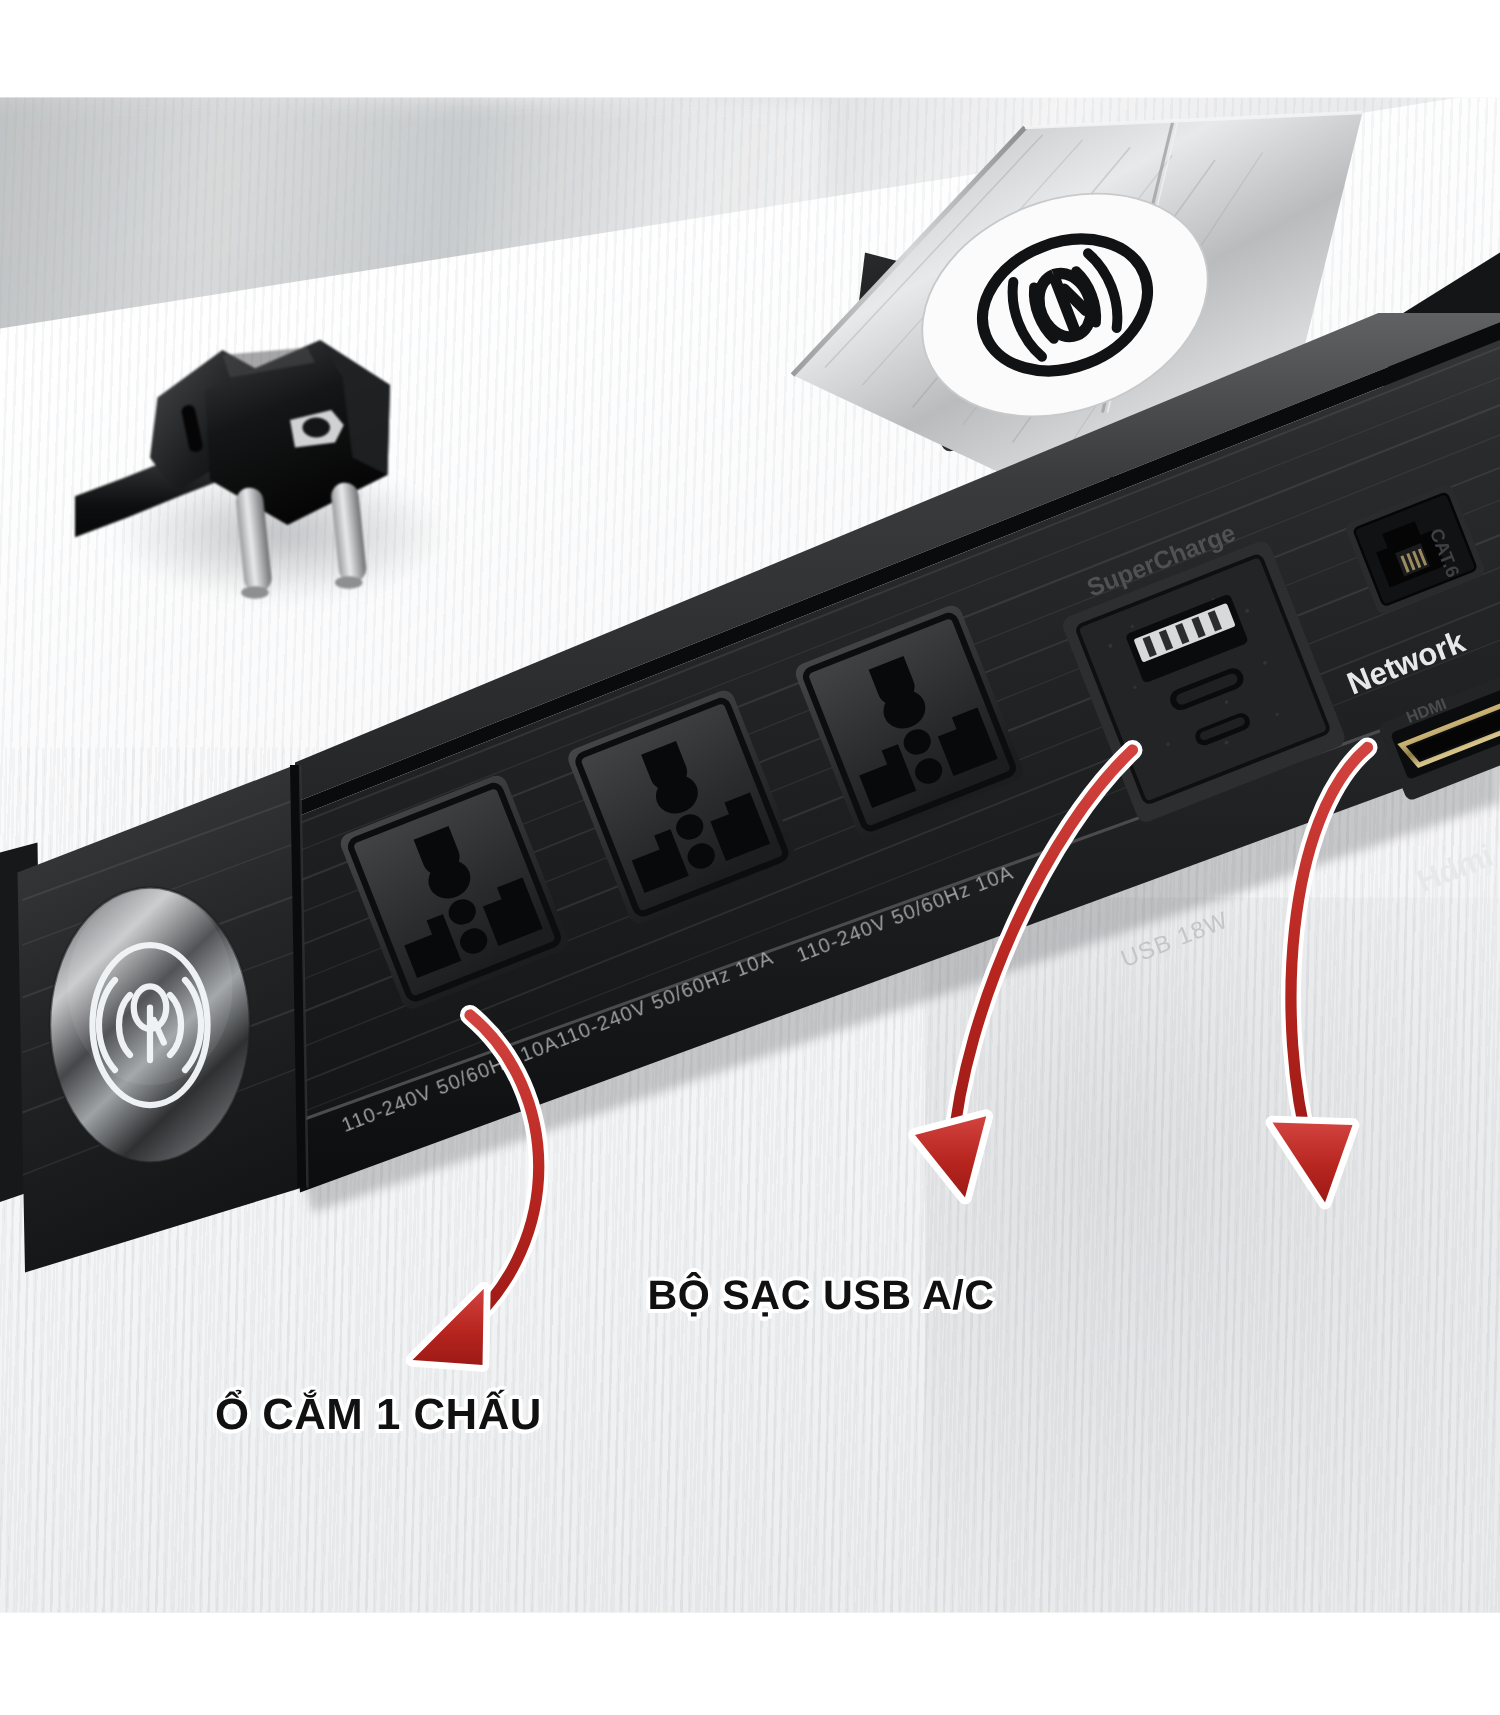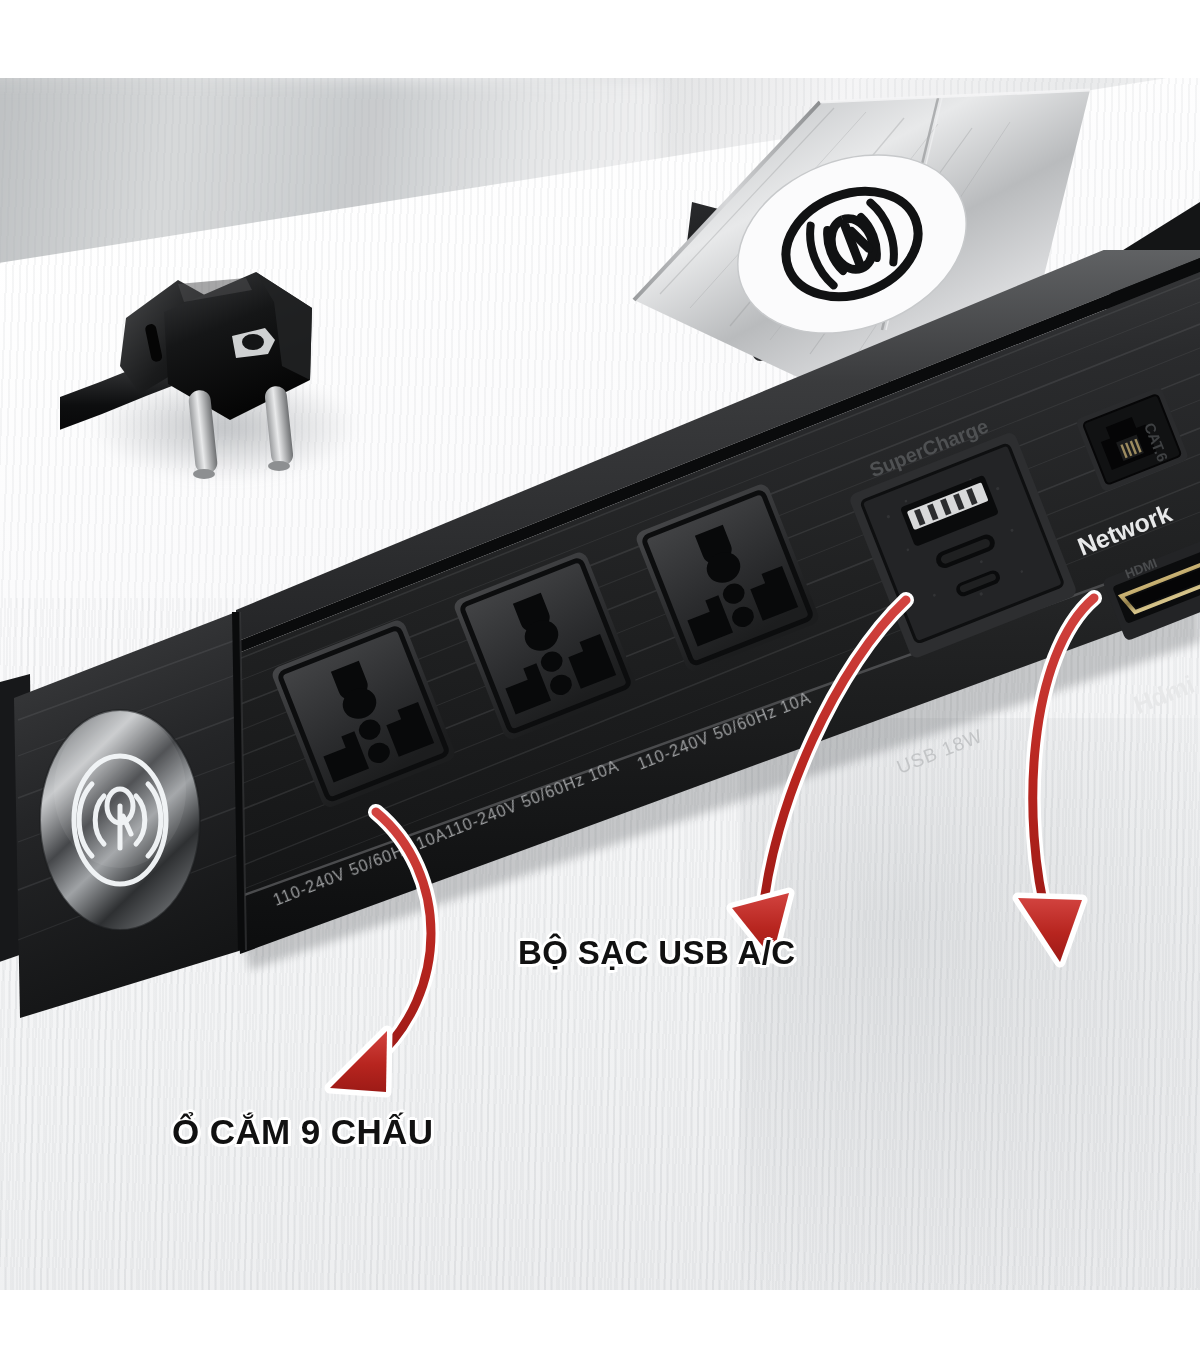--- a/index.html
+++ b/index.html
@@ -47,21 +47,21 @@
   .arrows{position:absolute;left:0;top:0;width:1200px;height:1372px;pointer-events:none;}
 
   
   .callout{position:absolute;font-family:"Liberation Sans",sans-serif;font-weight:bold;
      color:#111;letter-spacing:.4px;white-space:nowrap;
      text-shadow:
         -2px -2px 0 #fff, 2px -2px 0 #fff, -2px 2px 0 #fff, 2px 2px 0 #fff,
         -3px 0 0 #fff, 3px 0 0 #fff, 0 -3px 0 #fff, 0 3px 0 #fff,
         -2px 3px 0 #fff, 3px 2px 0 #fff;}
   #lbl-socket{left:172px;top:1112px;font-size:35px;}
-  #lbl-usb{left:518px;top:934px;font-size:33px;}
+  #lbl-usb{left:518px;top:1017px;font-size:33px;}
   #lbl-lan{left:888px;top:975px;font-size:33px;}
 </style>
 </head>
 <body>
 
 <div id="stage">
 
   <div class="photo">
     <div class="bg-blur"></div>
     <div class="desk"></div>
@@ -418,16 +418,16 @@
     </g>
 
     <g>
       <path d="M1094 598 C 1028 654, 1020 820, 1048 922" fill="none" stroke="#ffffff" stroke-width="16" stroke-linecap="round"></path>
       <path d="M1094 598 C 1028 654, 1020 820, 1048 922" fill="none" stroke="url(#arrowRed)" stroke-width="9" stroke-linecap="round"></path>
       <path d="M1018 898 L1060 962 L1082 900 Z" fill="#ffffff" stroke="#ffffff" stroke-width="11" stroke-linejoin="round"></path>
       <path d="M1018 898 L1060 962 L1082 900 Z" fill="url(#arrowRed)"></path>
     </g>
   </svg>
 
-  <div class="callout" id="lbl-socket">Ổ CẮM 9 CHẤU</div>
+  <div class="callout" id="lbl-socket">Ổ CẮM 1 CHẤU</div>
   <div class="callout" id="lbl-usb">BỘ SẠC USB A/C</div>
 
 </div>
 
 </body></html>

